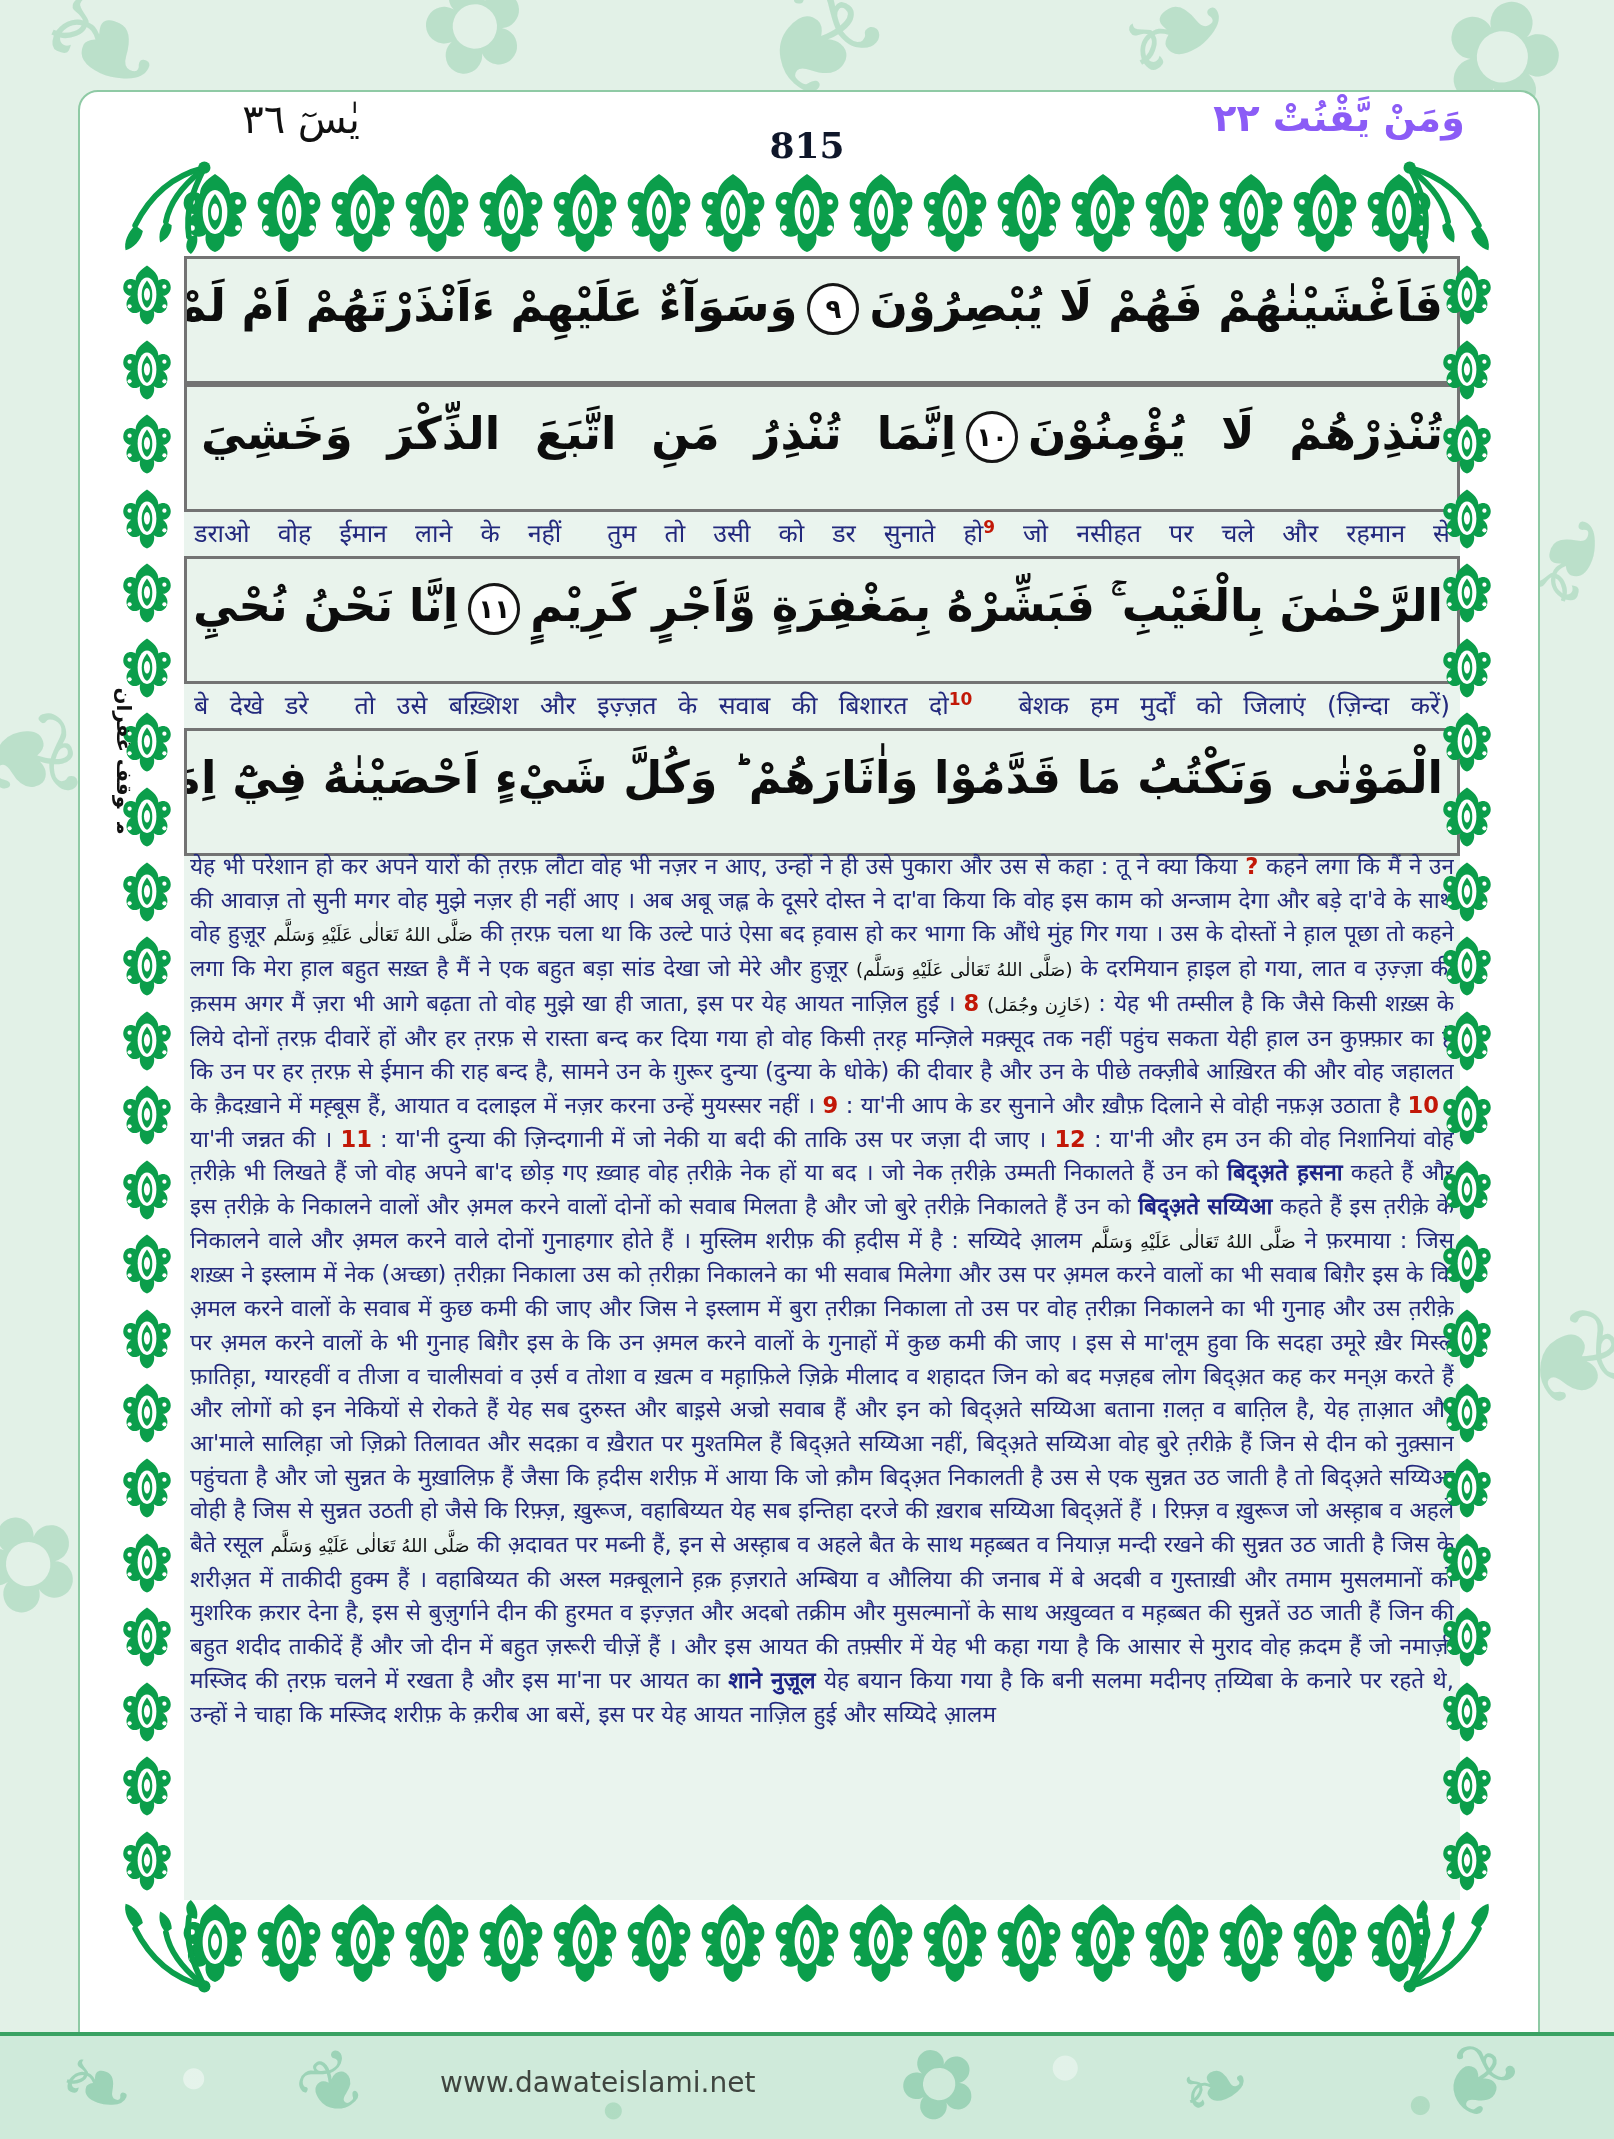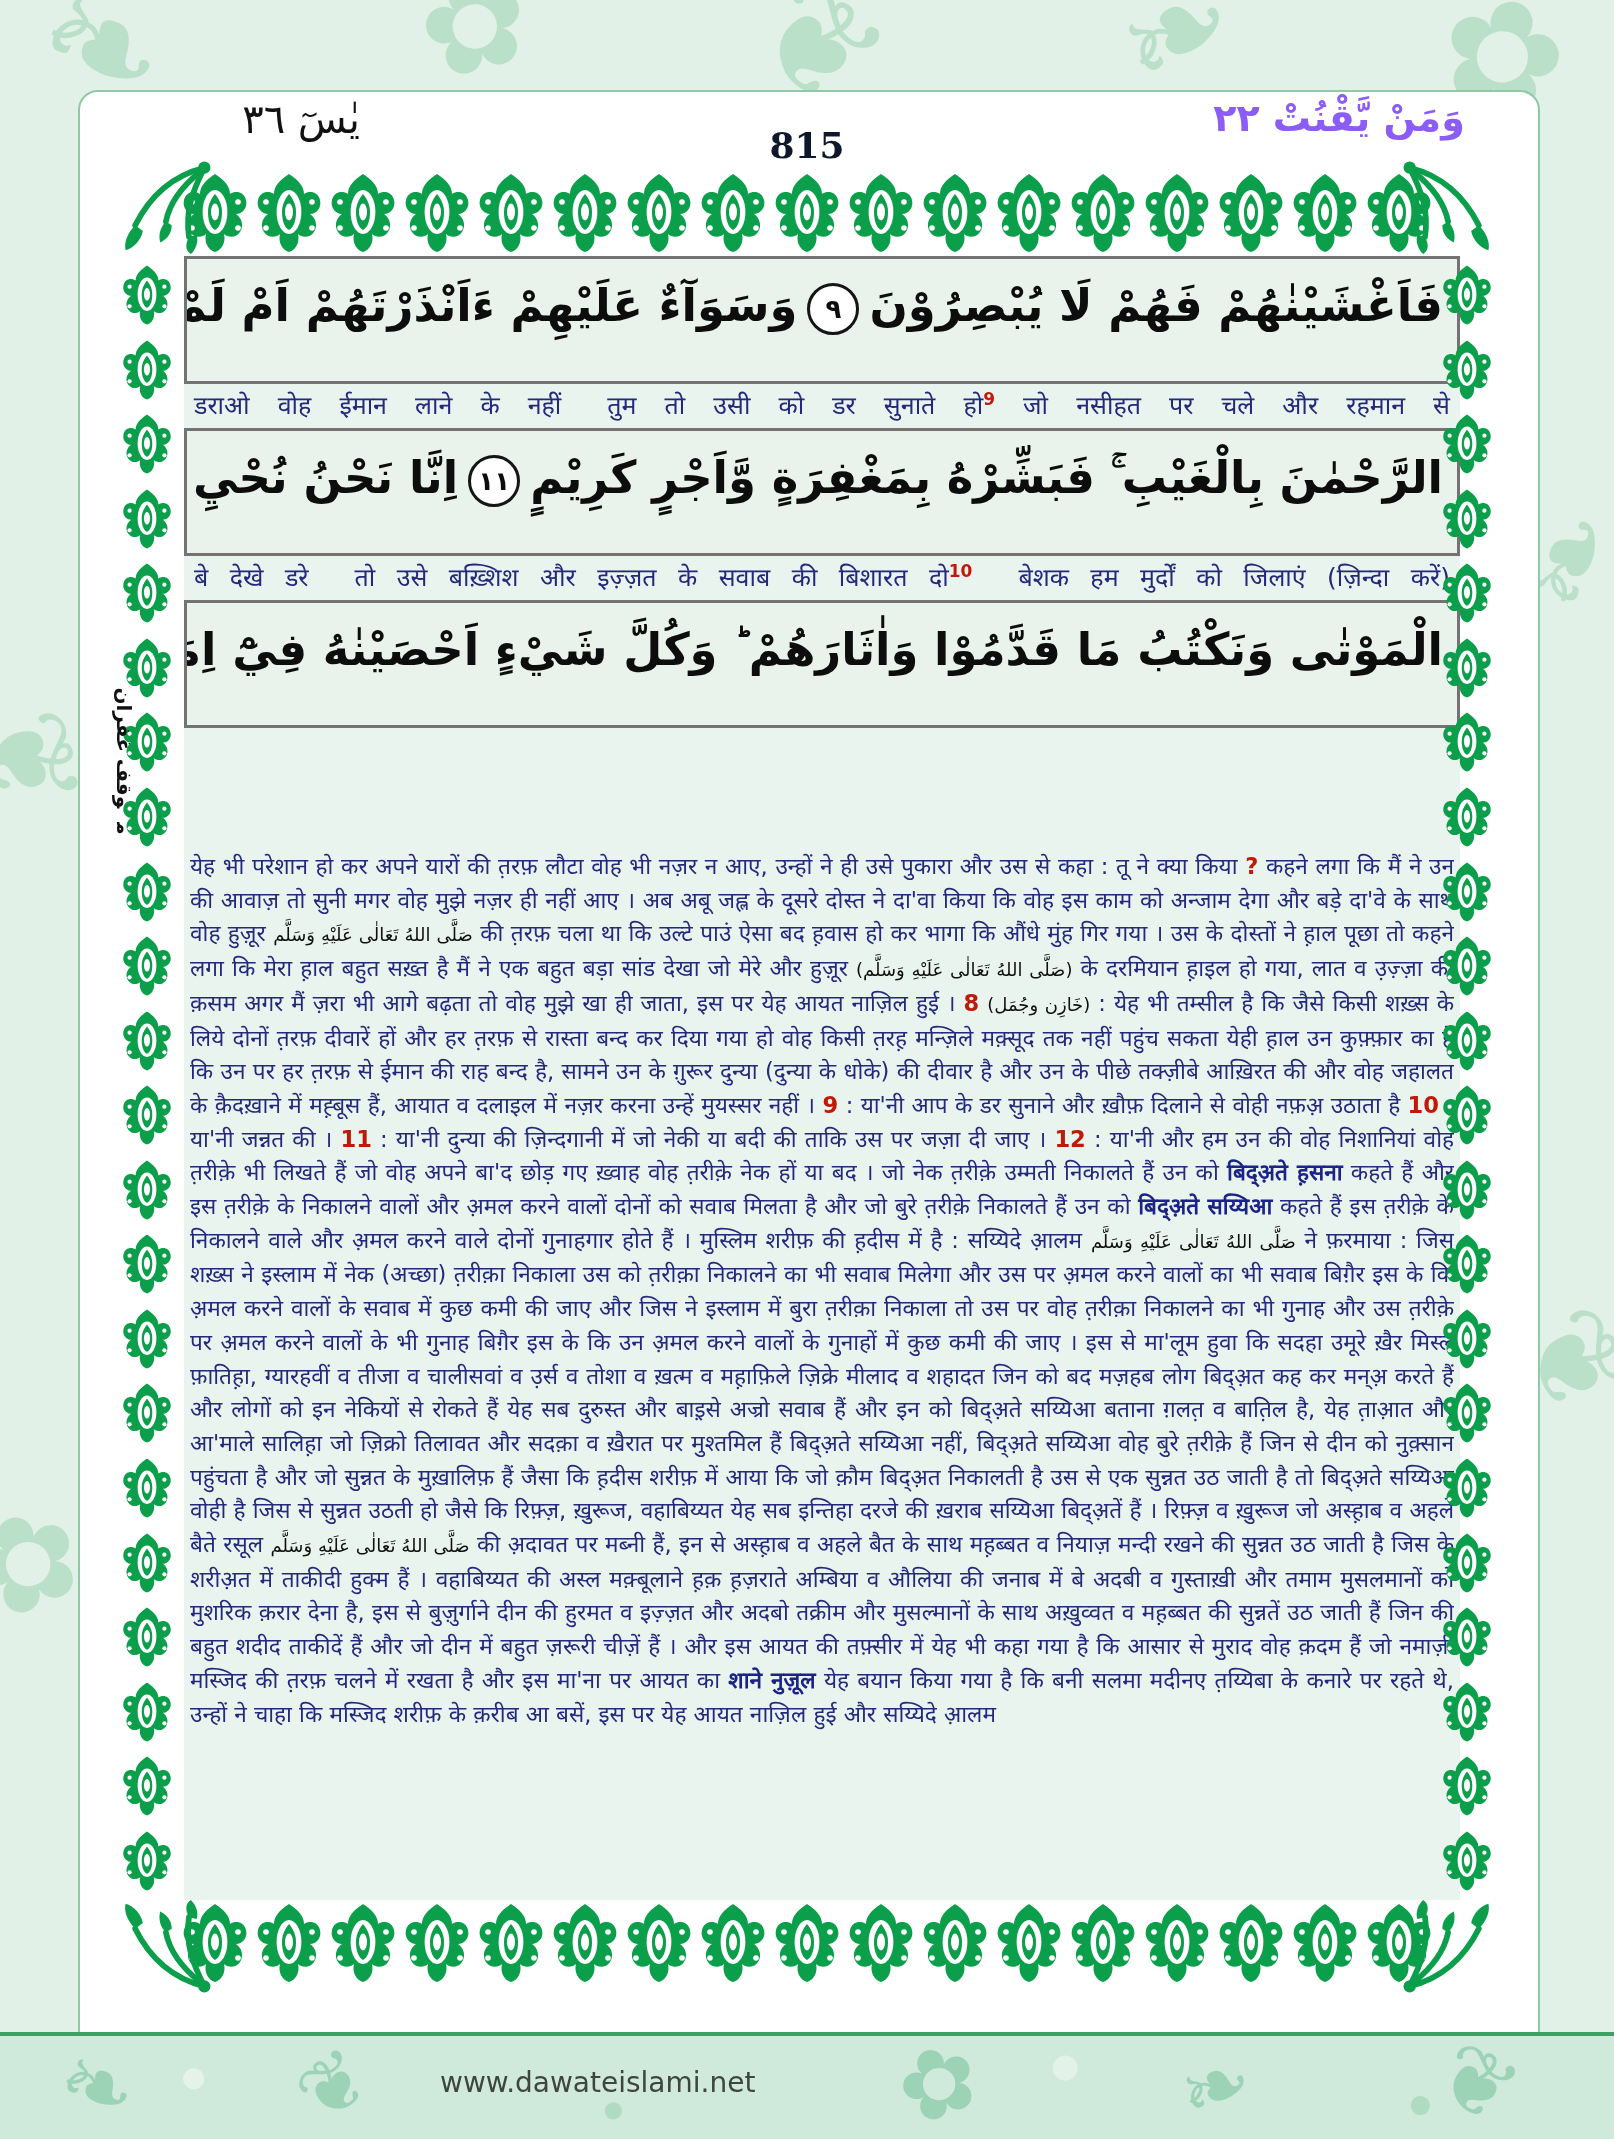--- a/index.html
+++ b/index.html
@@ -933,20 +933,21 @@
 
   <div class="margin-note">
     <span class="waqf">م</span><span>وقف غفران</span>
   </div>
 
   <div class="wm" style="left:470px;top:940px;width:680px;height:680px;"></div>
   <div class="wm" style="left:570px;top:1040px;width:480px;height:480px;border-width:18px;"></div>
 
   <div class="content">
     <div class="verse-box"><span class="rn-q">فَاَغْشَيْنٰهُمْ فَهُمْ لَا يُبْصِرُوْنَ</span><span class="rn-ay">۹</span><span class="rn-q">وَسَوَآءٌ عَلَيْهِمْ ءَاَنْذَرْتَهُمْ اَمْ لَمْ</span></div>
+    <div class="verse-box"><span class="rn-q">تُنْذِرْهُمْ لَا يُؤْمِنُوْنَ</span><span class="rn-ay">۱۰</span><span class="rn-q">اِنَّمَا تُنْذِرُ مَنِ اتَّبَعَ الذِّكْرَ وَخَشِيَ</span></div>
     <div class="trans-row"><span class="rn-n">डराओ वोह ईमान लाने के नहीं</span><span class="rn-g"></span><span class="rn-n">तुम तो उसी को डर सुनाते हो</span><span class="rn-sup">9</span><span class="rn-n"> जो नसीहत पर चले और रहमान से</span></div>
     <div class="verse-box"><span class="rn-q">الرَّحْمٰنَ بِالْغَيْبِ ۚ فَبَشِّرْهُ بِمَغْفِرَةٍ وَّاَجْرٍ كَرِيْمٍ</span><span class="rn-ay">۱۱</span><span class="rn-q">اِنَّا نَحْنُ نُحْيِ</span></div>
     <div class="trans-row"><span class="rn-n">बे देखे डरे</span><span class="rn-g"></span><span class="rn-n">तो उसे बख़्शिश और इज़्ज़त के सवाब की बिशारत दो</span><span class="rn-sup">10</span><span class="rn-g"></span><span class="rn-n">बेशक हम मुर्दों को जिलाएं (ज़िन्दा करें)</span></div>
     <div class="verse-box"><span class="rn-q">الْمَوْتٰى وَنَكْتُبُ مَا قَدَّمُوْا وَاٰثَارَهُمْ ؕ وَكُلَّ شَيْءٍ اَحْصَيْنٰهُ فِيْٓ اِمَامٍ</span></div>
     <div class="commentary"><span class="rn-n">येह भी परेशान हो कर अपने यारों की त़रफ़ लौटा वोह भी नज़र न आए, उन्हों ने ही उसे पुकारा और उस से कहा : तू ने क्या किया </span><span class="rn-r">?</span><span class="rn-n"> कहने लगा कि मैं ने उन की आवाज़ तो सुनी मगर वोह मुझे नज़र ही नहीं आए । अब अबू जह्ल के दूसरे दोस्त ने दा'वा किया कि वोह इस काम को अन्जाम देगा और बड़े दा'वे के साथ वोह हुज़ूर </span><span class="rn-a">صَلَّى اللهُ تَعَالٰى عَلَيْهِ وَسَلَّم</span><span class="rn-n"> की त़रफ़ चला था कि उल्टे पाउं ऐसा बद ह़वास हो कर भागा कि औंधे मुंह गिर गया । उस के दोस्तों ने ह़ाल पूछा तो कहने लगा कि मेरा ह़ाल बहुत सख़्त है मैं ने एक बहुत बड़ा सांड देखा जो मेरे और हुज़ूर </span><span class="rn-a">(صَلَّى اللهُ تَعَالٰى عَلَيْهِ وَسَلَّم)</span><span class="rn-n"> के दरमियान ह़ाइल हो गया, लात व उ़ज़्ज़ा की क़सम अगर मैं ज़रा भी आगे बढ़ता तो वोह मुझे खा ही जाता, इस पर येह आयत नाज़िल हुई । </span><span class="rn-a">(خَازِن وجُمَل)</span><span class="rn-n"> </span><span class="rn-r">8</span><span class="rn-n"> : येह भी तम्सील है कि जैसे किसी शख़्स के लिये दोनों त़रफ़ दीवारें हों और हर त़रफ़ से रास्ता बन्द कर दिया गया हो वोह किसी त़रह़ मन्ज़िले मक़्सूद तक नहीं पहुंच सकता येही ह़ाल उन कुफ़्फ़ार का है कि उन पर हर त़रफ़ से ईमान की राह बन्द है, सामने उन के ग़ुरूर दुन्या (दुन्या के धोके) की दीवार है और उन के पीछे तक्ज़ीबे आख़िरत की और वोह जहालत के क़ैदख़ाने में मह़्बूस हैं, आयात व दलाइल में नज़र करना उन्हें मुयस्सर नहीं । </span><span class="rn-r">9</span><span class="rn-n"> : या'नी आप के डर सुनाने और ख़ौफ़ दिलाने से वोही नफ़अ़ उठाता है </span><span class="rn-r">10</span><span class="rn-n"> : या'नी जन्नत की । </span><span class="rn-r">11</span><span class="rn-n"> : या'नी दुन्या की ज़िन्दगानी में जो नेकी या बदी की ताकि उस पर जज़ा दी जाए । </span><span class="rn-r">12</span><span class="rn-n"> : या'नी और हम उन की वोह निशानियां वोह त़रीक़े भी लिखते हैं जो वोह अपने बा'द छोड़ गए ख़्वाह वोह त़रीक़े नेक हों या बद । जो नेक त़रीक़े उम्मती निकालते हैं उन को </span><span class="rn-b">बिद्अ़ते ह़सना</span><span class="rn-n"> कहते हैं और इस त़रीक़े के निकालने वालों और अ़मल करने वालों दोनों को सवाब मिलता है और जो बुरे त़रीक़े निकालते हैं उन को </span><span class="rn-b">बिद्अ़ते सय्यिआ</span><span class="rn-n"> कहते हैं इस त़रीक़े के निकालने वाले और अ़मल करने वाले दोनों गुनाहगार होते हैं । मुस्लिम शरीफ़ की ह़दीस में है : सय्यिदे आ़लम </span><span class="rn-a">صَلَّى اللهُ تَعَالٰى عَلَيْهِ وَسَلَّم</span><span class="rn-n"> ने फ़रमाया : जिस शख़्स ने इस्लाम में नेक (अच्छा) त़रीक़ा निकाला उस को त़रीक़ा निकालने का भी सवाब मिलेगा और उस पर अ़मल करने वालों का भी सवाब बिग़ैर इस के कि अ़मल करने वालों के सवाब में कुछ कमी की जाए और जिस ने इस्लाम में बुरा त़रीक़ा निकाला तो उस पर वोह त़रीक़ा निकालने का भी गुनाह और उस त़रीक़े पर अ़मल करने वालों के भी गुनाह बिगै़र इस के कि उन अ़मल करने वालों के गुनाहों में कुछ कमी की जाए । इस से मा'लूम हुवा कि सदहा उमूरे ख़ैर मिस्ले फ़ातिह़ा, ग्यारहवीं व तीजा व चालीसवां व उ़र्स व तोशा व ख़त्म व मह़ाफ़िले ज़िक्रे मीलाद व शहादत जिन को बद मज़हब लोग बिद्अ़त कह कर मन्अ़ करते हैं और लोगों को इन नेकियों से रोकते हैं येह सब दुरुस्त और बाइ़से अज्रो सवाब हैं और इन को बिद्अ़ते सय्यिआ बताना ग़लत़ व बात़िल है, येह त़ाअ़ात और आ'माले सालिह़ा जो ज़िक्रो तिलावत और सदक़ा व ख़ैरात पर मुश्तमिल हैं बिद्अ़ते सय्यिआ नहीं, बिद्अ़ते सय्यिआ वोह बुरे त़रीक़े हैं जिन से दीन को नुक़्सान पहुंचता है और जो सुन्नत के मुख़ालिफ़ हैं जैसा कि ह़दीस शरीफ़ में आया कि जो क़ौम बिद्अ़त निकालती है उस से एक सुन्नत उठ जाती है तो बिद्अ़ते सय्यिआ वोही है जिस से सुन्नत उठती हो जैसे कि रिफ़्ज़, ख़ुरूज, वहाबिय्यत येह सब इन्तिहा दरजे की ख़राब सय्यिआ बिद्अ़तें हैं । रिफ़्ज़ व ख़ुरूज जो अस्ह़ाब व अहले बैते रसूल </span><span class="rn-a">صَلَّى اللهُ تَعَالٰى عَلَيْهِ وَسَلَّم</span><span class="rn-n"> की अ़दावत पर मब्नी हैं, इन से अस्ह़ाब व अहले बैत के साथ मह़ब्बत व नियाज़ मन्दी रखने की सुन्नत उठ जाती है जिस के शरीअ़त में ताकीदी हुक्म हैं । वहाबिय्यत की अस्ल मक़्बूलाने ह़क़ ह़ज़राते अम्बिया व औलिया की जनाब में बे अदबी व गुस्ताख़ी और तमाम मुसलमानों को मुशरिक क़रार देना है, इस से बुज़ुर्गाने दीन की हुरमत व इज़्ज़त और अदबो तक्रीम और मुसल्मानों के साथ अख़ुव्वत व मह़ब्बत की सुन्नतें उठ जाती हैं जिन की बहुत शदीद ताकीदें हैं और जो दीन में बहुत ज़रूरी चीज़ें हैं । और इस आयत की तफ़्सीर में येह भी कहा गया है कि आसार से मुराद वोह क़दम हैं जो नमाज़ी मस्जिद की त़रफ़ चलने में रखता है और इस मा'ना पर आयत का </span><span class="rn-b">शाने नुज़ूल</span><span class="rn-n"> येह बयान किया गया है कि बनी सलमा मदीनए त़य्यिबा के कनारे पर रहते थे, उन्हों ने चाहा कि मस्जिद शरीफ़ के क़रीब आ बसें, इस पर येह आयत नाज़िल हुई और सय्यिदे आ़लम</span></div>
   </div>
 
 
   <div class="band">
     <span class="bg-glyph" style="left:60px;top:5px;font-size:90px;transform:rotate(20deg);">❧</span>

